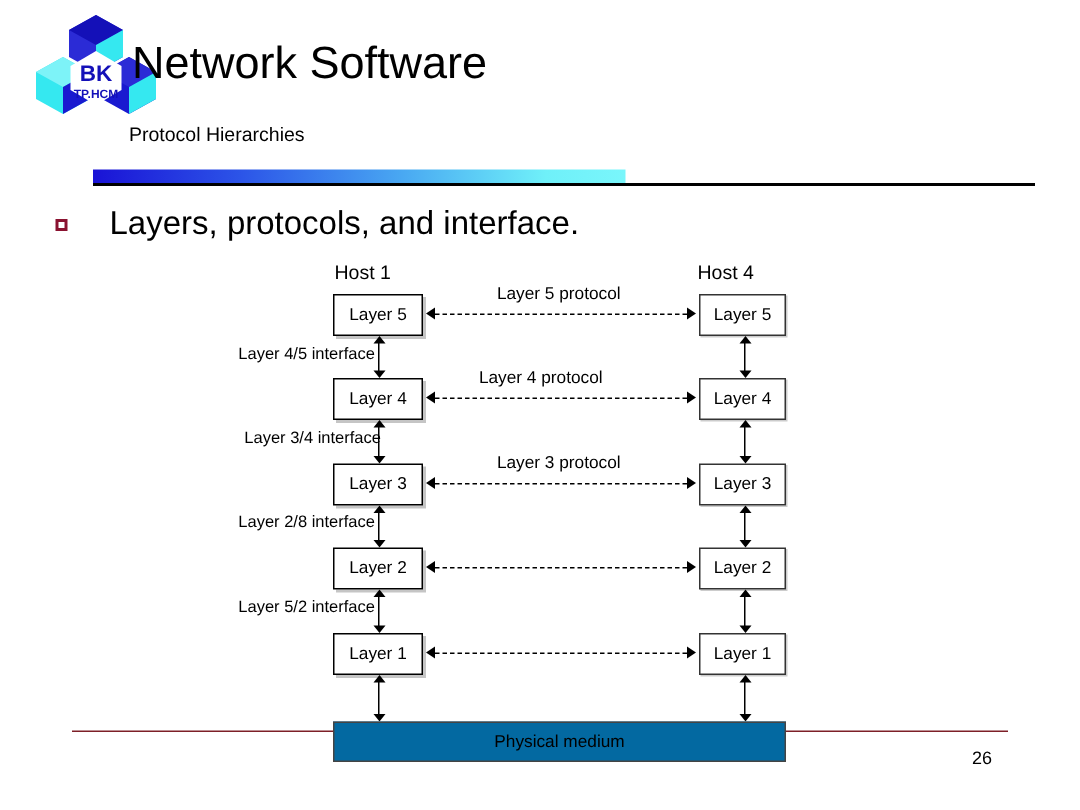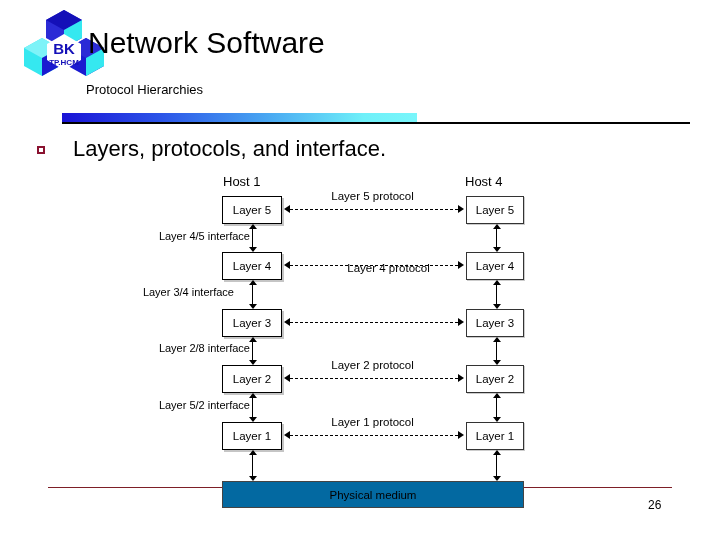--- a/index.html
+++ b/index.html
@@ -165,80 +165,79 @@
     <div class="rbox" style="left:466px;top:28px;">Layer 5</div>
     <div class="proto-label" style="left:300px;top:22px;width:145px;">Layer 5 protocol</div>
     <div class="harrow" style="left:284px;top:37px;width:180px;">
       <span class="ah-l"></span>
         <span class="dash"></span>
         <span class="ah-r"></span>
     </div>
 
     <div class="lbox" style="left:222px;top:84px;">Layer 4</div>
     <div class="rbox" style="left:466px;top:84px;">Layer 4</div>
-    <div class="proto-label" style="left:316px;top:78px;width:145px;margin-top:16px;">Layer 4 protocol</div>
+    <div class="proto-label" style="left:288px;top:78px;width:145px;">Layer 4 protocol</div>
     <div class="harrow" style="left:284px;top:93px;width:180px;">
       <span class="ah-l"></span>
         <span class="dash"></span>
         <span class="ah-r"></span>
     </div>
     <div class="iface-label" style="left:140px;top:62px;width:110px;">Layer 4/5 interface</div>
     <div class="varrow" style="left:248px;top:56px;height:28px;">
       <span class="ah-up"></span>
         <span class="stem"></span>
         <span class="ah-dn"></span>
     </div>
     <div class="varrow" style="left:492px;top:56px;height:28px;">
       <span class="ah-up"></span>
         <span class="stem"></span>
         <span class="ah-dn"></span>
     </div>
 
     <div class="lbox" style="left:222px;top:141px;">Layer 3</div>
     <div class="rbox" style="left:466px;top:141px;">Layer 3</div>
+    <div class="proto-label" style="left:300px;top:135px;width:145px;">Layer 3 protocol</div>
     <div class="harrow" style="left:284px;top:150px;width:180px;">
       <span class="ah-l"></span>
         <span class="dash"></span>
         <span class="ah-r"></span>
     </div>
-    <div class="iface-label" style="left:124px;top:118px;width:110px;">Layer 3/4 interface</div>
+    <div class="iface-label" style="left:144px;top:118px;width:110px;">Layer 3/4 interface</div>
     <div class="varrow" style="left:248px;top:112px;height:29px;">
       <span class="ah-up"></span>
         <span class="stem"></span>
         <span class="ah-dn"></span>
     </div>
     <div class="varrow" style="left:492px;top:112px;height:29px;">
       <span class="ah-up"></span>
         <span class="stem"></span>
         <span class="ah-dn"></span>
     </div>
 
     <div class="lbox" style="left:222px;top:197px;">Layer 2</div>
     <div class="rbox" style="left:466px;top:197px;">Layer 2</div>
-    <div class="proto-label" style="left:300px;top:191px;width:145px;">Layer 2 protocol</div>
     <div class="harrow" style="left:284px;top:206px;width:180px;">
       <span class="ah-l"></span>
         <span class="dash"></span>
         <span class="ah-r"></span>
     </div>
     <div class="iface-label" style="left:140px;top:174px;width:110px;">Layer 2/8 interface</div>
     <div class="varrow" style="left:248px;top:169px;height:28px;">
       <span class="ah-up"></span>
         <span class="stem"></span>
         <span class="ah-dn"></span>
     </div>
     <div class="varrow" style="left:492px;top:169px;height:28px;">
       <span class="ah-up"></span>
         <span class="stem"></span>
         <span class="ah-dn"></span>
     </div>
 
     <div class="lbox" style="left:222px;top:254px;">Layer 1</div>
     <div class="rbox" style="left:466px;top:254px;">Layer 1</div>
-    <div class="proto-label" style="left:300px;top:248px;width:145px;">Layer 1 protocol</div>
     <div class="harrow" style="left:284px;top:263px;width:180px;">
       <span class="ah-l"></span>
         <span class="dash"></span>
         <span class="ah-r"></span>
     </div>
     <div class="iface-label" style="left:140px;top:231px;width:110px;">Layer 5/2 interface</div>
     <div class="varrow" style="left:248px;top:225px;height:29px;">
       <span class="ah-up"></span>
         <span class="stem"></span>
         <span class="ah-dn"></span>

